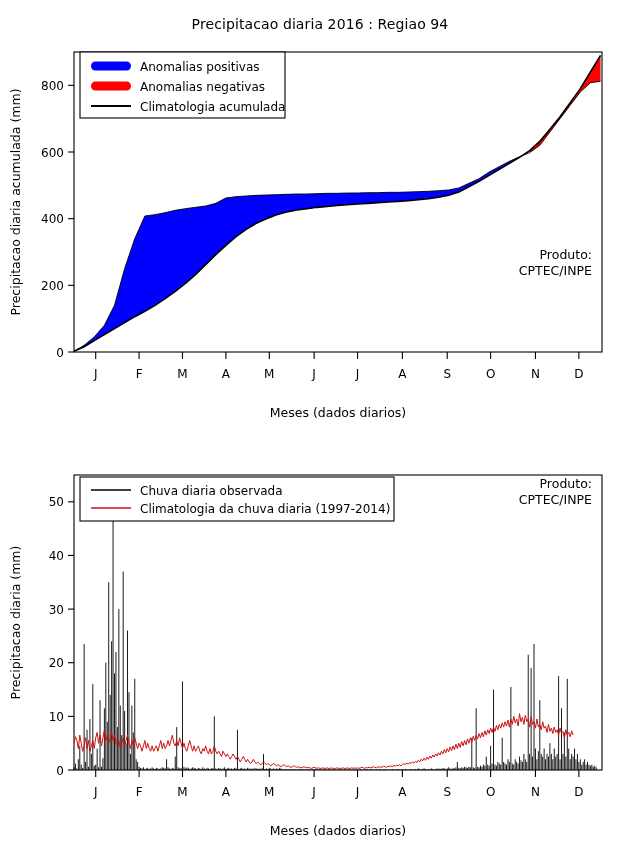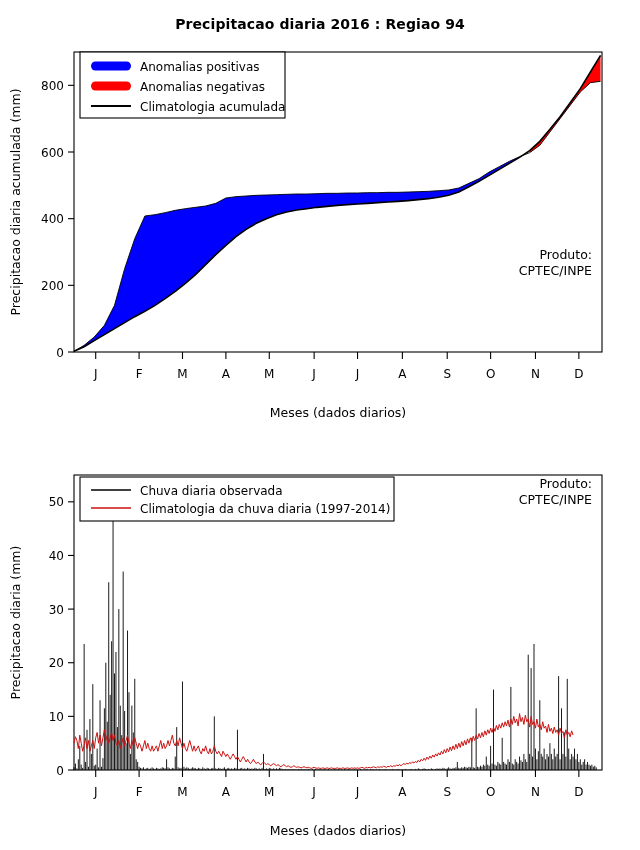--- a/index.html
+++ b/index.html
@@ -28,21 +28,21 @@
   #panel-top { top: 0; height: 440px; }
   #panel-bottom { top: 440px; height: 410px; }
 
   .chart-title {
     position: absolute;
     left: 0;
     top: 16px;
     width: 640px;
     text-align: center;
     font-size: 14px;
-    font-weight: bold;
+    font-weight: normal;
     letter-spacing: 0.1px;
   }
 
   .svg-holder {
     position: absolute;
     left: 0;
     top: 0;
   }
 
   svg { display: block; }

